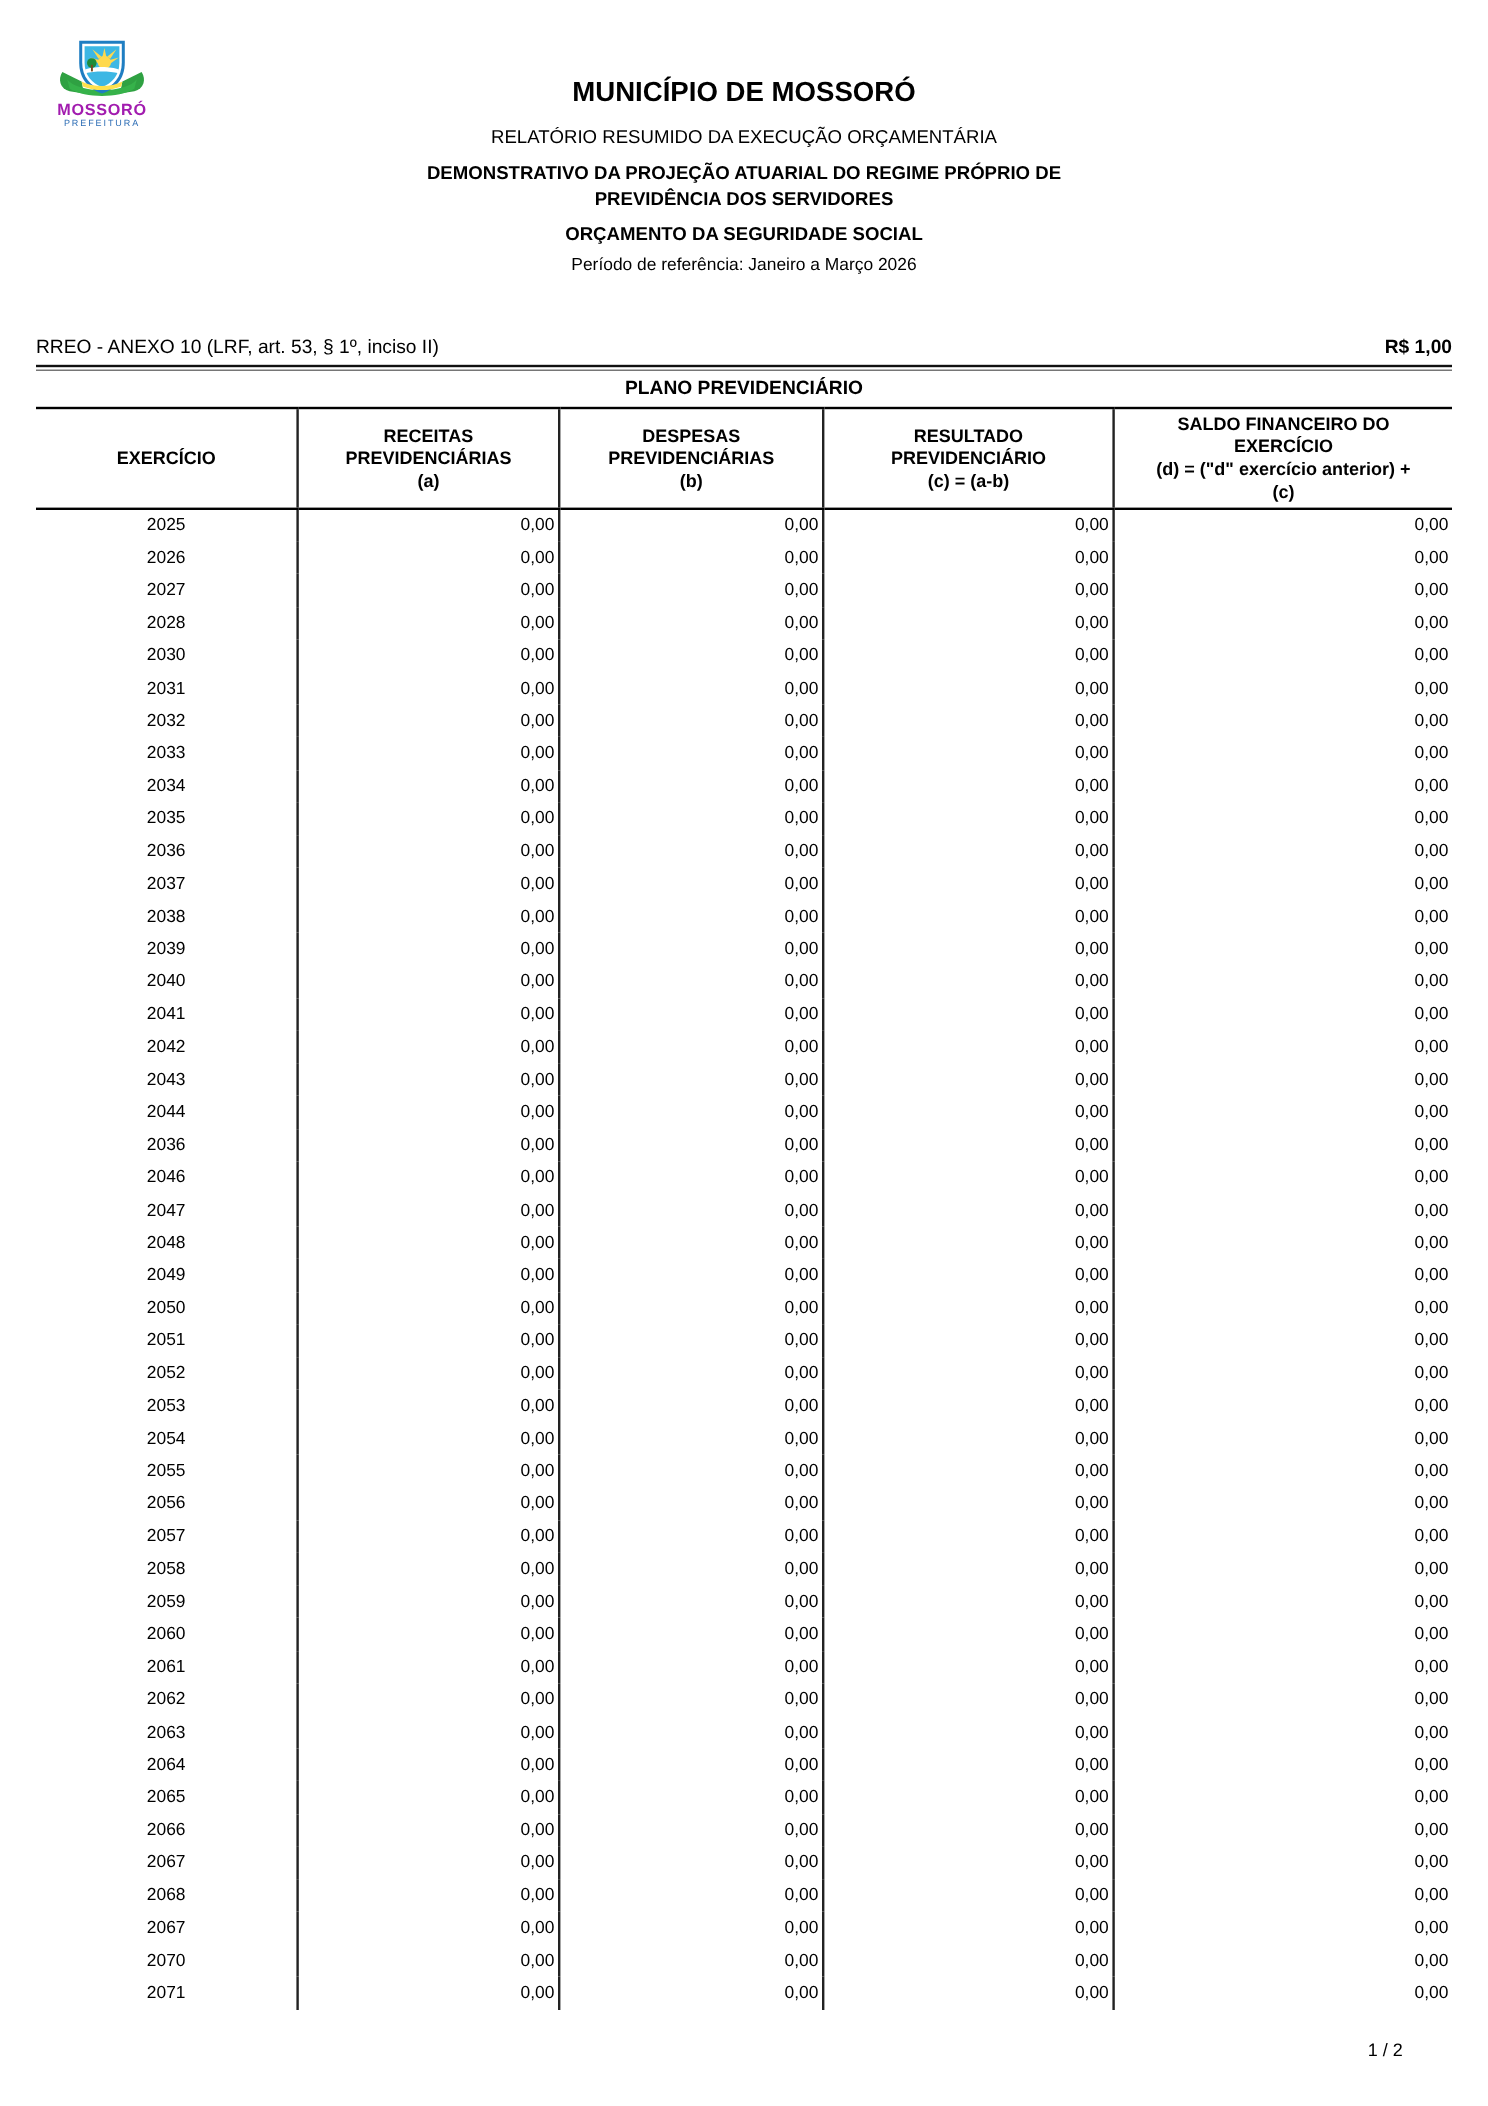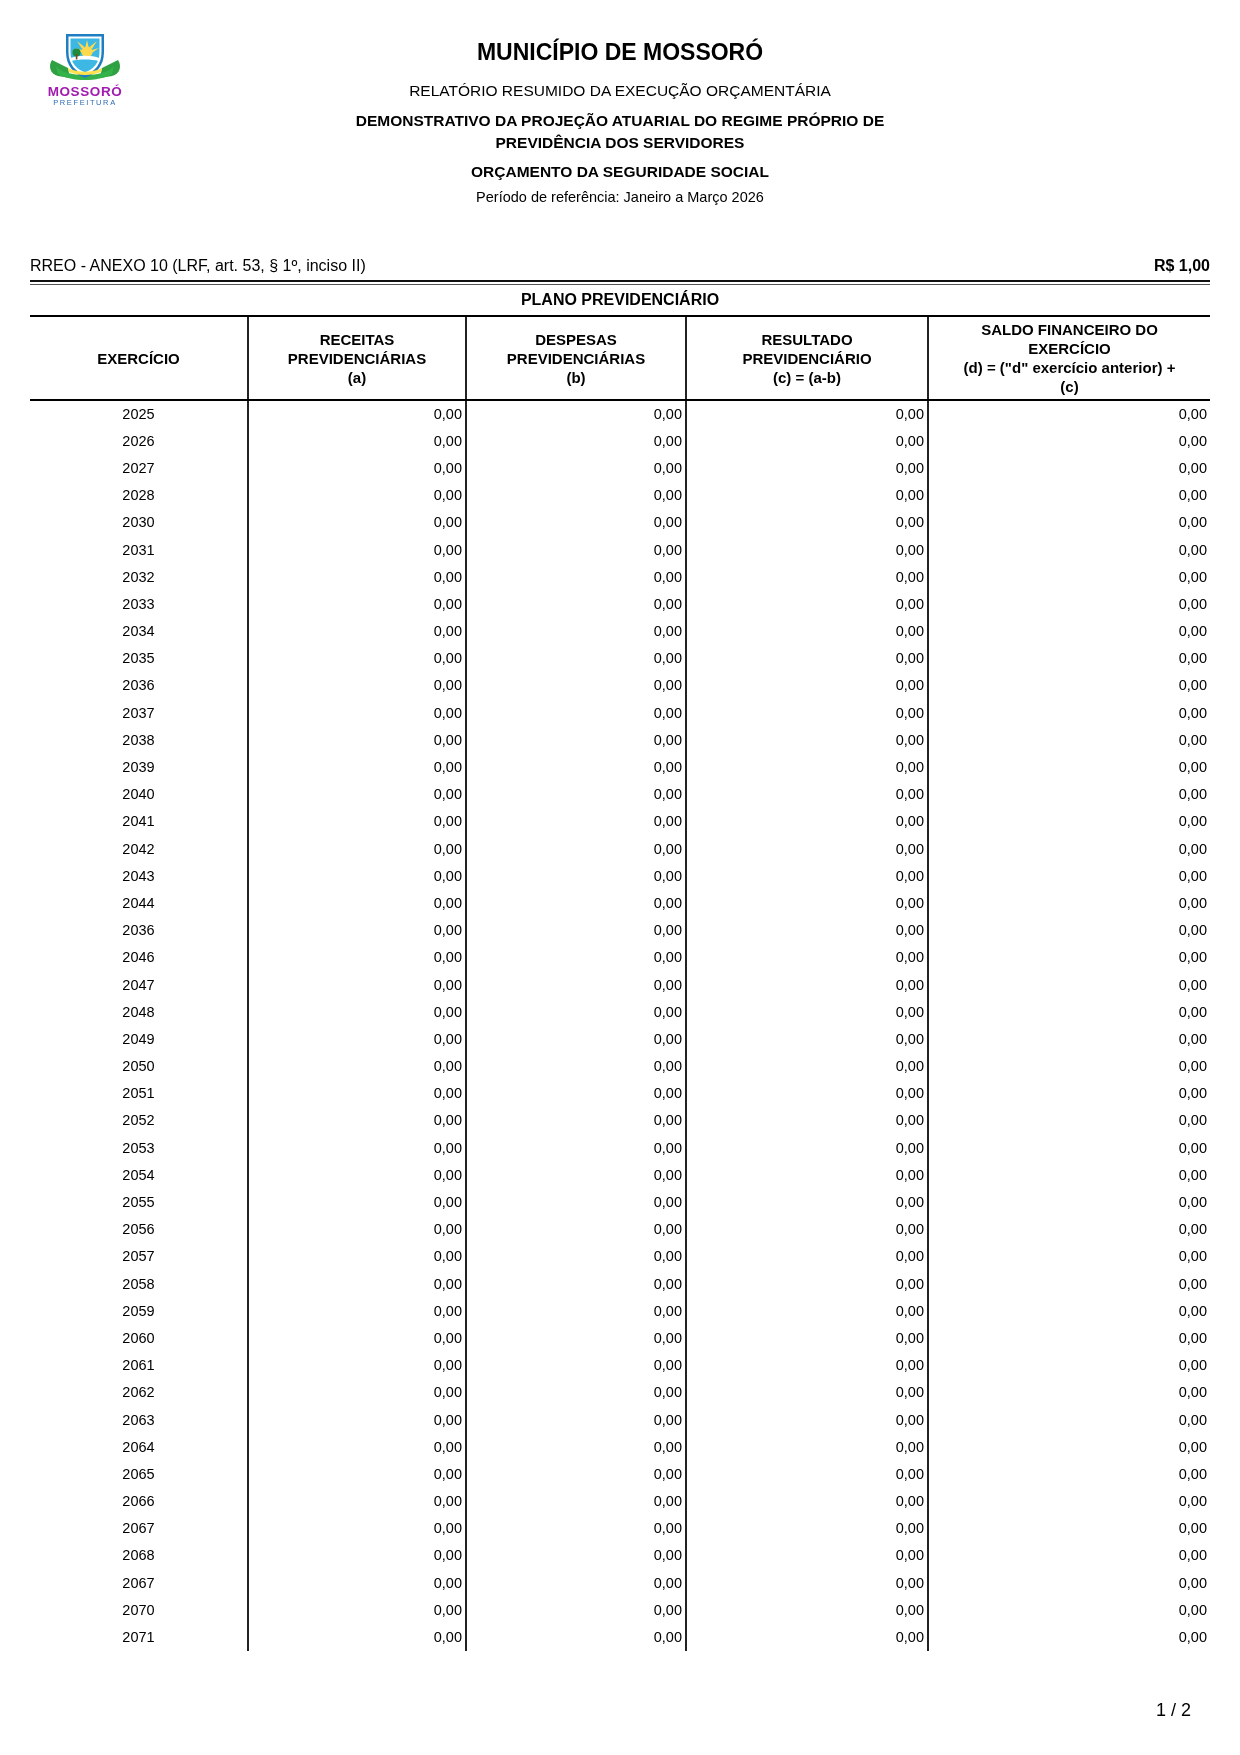--- a/index.html
+++ b/index.html
@@ -6,21 +6,21 @@
   body{width:1240px;height:1755px;font-family:"Liberation Sans","DejaVu Sans",sans-serif;color:#000;}
   .page{position:relative;width:1240px;height:1755px;box-sizing:border-box;padding:0 30px;overflow:hidden;background:#fff;}
 
   
   .logo{position:absolute;left:44px;top:30px;width:82px;text-align:center;}
   .logo .crest{display:block;margin:0 auto;}
   .logo .logo-name{font-weight:bold;font-size:13.5px;letter-spacing:.6px;color:#a21caf;line-height:13px;margin-top:1px;}
   .logo .logo-sub{font-size:7.5px;letter-spacing:1.6px;color:#2d6db5;line-height:9px;}
 
   
-  .head{text-align:center;padding-top:40px;}
+  .head{text-align:center;padding-top:64px;}
   .doc-title{font-weight:bold;font-size:23px;line-height:24px;}
   .doc-sub1{font-size:15.5px;line-height:16px;margin-top:19px;}
   .doc-sub2{font-weight:bold;font-size:15.5px;line-height:22px;margin-top:11px;}
   .doc-sub3{font-weight:bold;font-size:15.5px;line-height:16px;margin-top:10px;}
   .doc-period{font-size:14.5px;line-height:15px;margin-top:10px;text-align:center;}
 
   
   .annex-row{display:flex;justify-content:space-between;align-items:flex-end;margin-top:52px;font-size:16px;line-height:18px;gap:35px;}
   .annex-currency{font-weight:bold;}
   .double-rule{margin-top:5px;height:2px;border-top:2px solid #111;border-bottom:1px solid #555;}
@@ -29,21 +29,21 @@
 
   
   table.prev{border-collapse:collapse;table-layout:fixed;width:1180px;margin-top:5px;}
   table.prev th{border-top:2px solid #000;border-bottom:2px solid #000;font-weight:bold;font-size:15px;line-height:19px;text-align:center;vertical-align:middle;white-space:pre-line;padding:3px 4px;height:78px;box-sizing:border-box;}
   table.prev th + th, table.prev td + td{border-left:2px solid #222;}
   table.prev td{font-size:14.5px;height:27.2px;padding:0 3px;box-sizing:border-box;vertical-align:middle;}
   td.year-cell{text-align:center;margin-top:28px;}
   td.val-cell{text-align:right;}
 
   
-  .page-number{position:absolute;right:49px;top:1700px;font-size:18px;}
+  .page-number{position:absolute;right:71px;top:1700px;font-size:15px;}
 </style>
 </head>
 <body>
 
 <div class="page">
 
   <div class="logo">
     <svg class="crest" width="78" height="54" viewBox="0 0 78 54" aria-hidden="true">
 
       <path d="M6 30 C2 36 4 44 12 46 L24 48 L22 38 Z" fill="#2fa142"></path>

